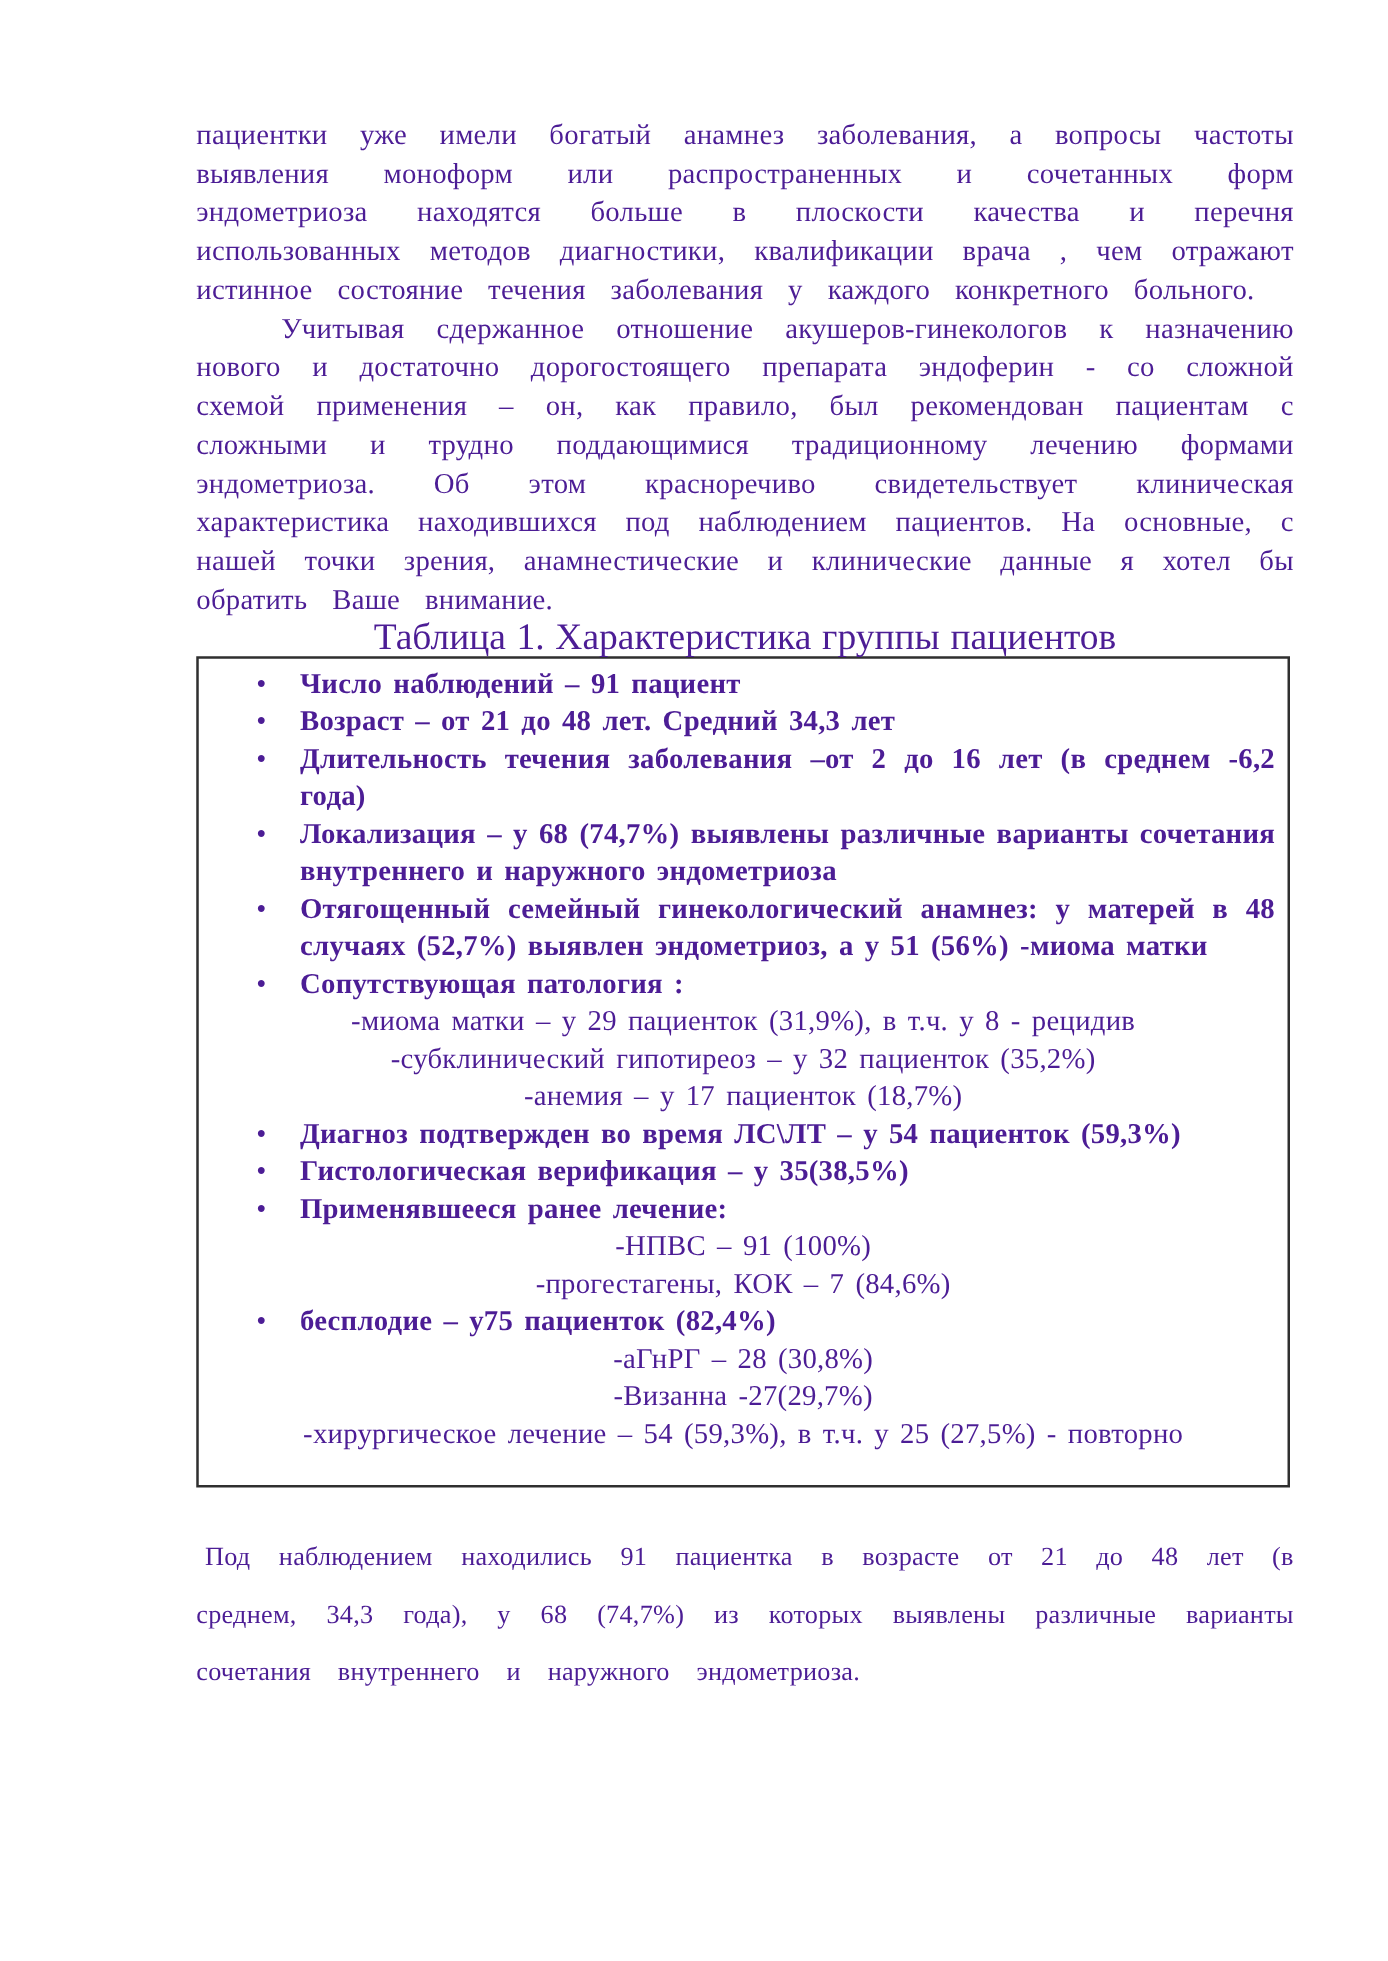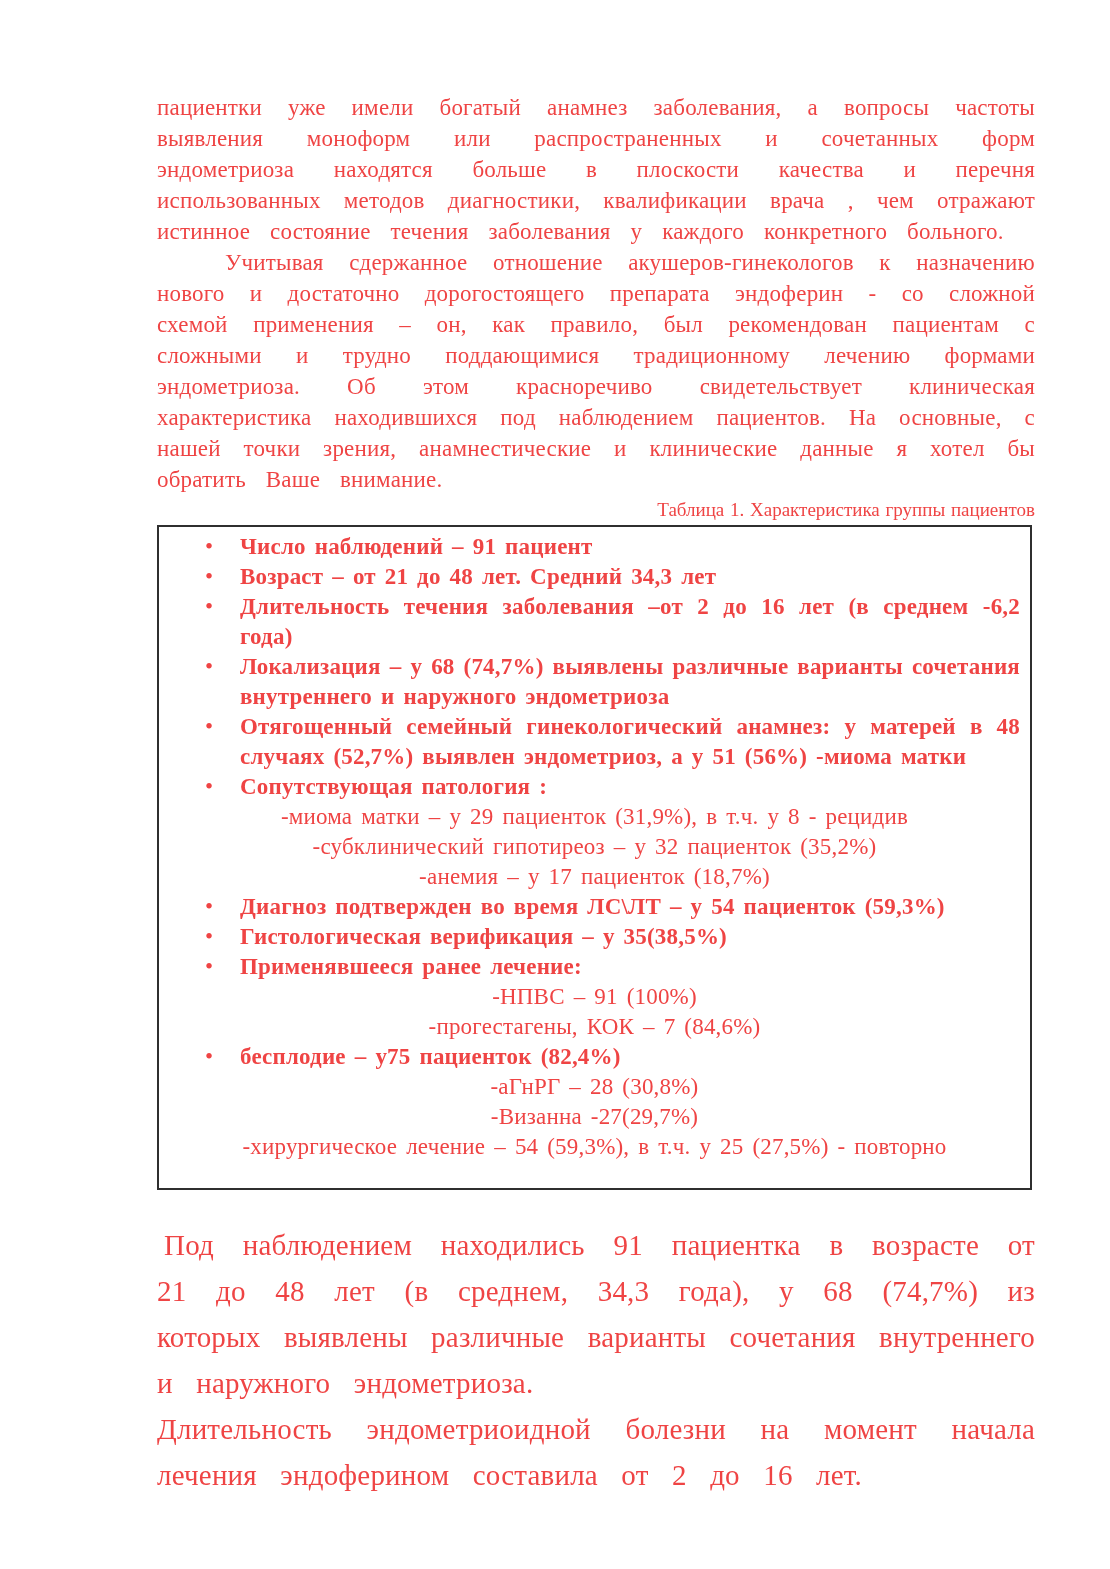--- a/index.html
+++ b/index.html
@@ -3,43 +3,43 @@
 <meta charset="utf-8">
 <style>
   html, body { margin: 0; padding: 0; background: #ffffff; }
   .page {
     position: relative;
     width: 1110px;
     height: 1569px;
     background: #ffffff;
     overflow: hidden;
     font-family: "Liberation Serif", "DejaVu Serif", serif;
-    color: #ef4444;
+    color: #4c1d95;
   }
   .content {
     position: absolute;
     left: 157px;
     top: 0;
     width: 878px;
   }
   .body-par {
     margin: 0;
     font-size: 23px;
     line-height: 31px;
     text-align: justify;
     word-spacing: 14px;
     letter-spacing: 0.2px;
   }
   .p1 { margin-top: 92px; }
   .p2 { text-indent: 68px; }
   .caption {
     margin: 0;
-    font-size: 19px;
+    font-size: 30px;
     line-height: 30px;
-    text-align: right;
+    text-align: center;
     word-spacing: 1px;
   }
   .tbox {
     box-sizing: border-box;
     width: 875px;
     border: 2px solid #2f2f2f;
     padding: 5px 10px 26px 8px;
     background: #ffffff;
   }
   .t-item {
@@ -55,21 +55,21 @@
   }
   .t-item.bullet .marker {
     flex: 0 0 35px;
     width: 35px;
     text-align: left;
   }
   .t-item.bullet .itext { flex: 1 1 auto; font-weight: bold; }
   .t-item.dash { padding-left: 2px; text-align: center; }
   .wide-par {
     margin: 0;
-    font-size: 29px;
+    font-size: 21px;
     line-height: 46px;
     text-align: justify;
     word-spacing: 16px;
     letter-spacing: 0.2px;
   }
   .p3 { margin-top: 32px; text-indent: 7px; }
   .p4 { margin-top: 0; }
 </style>
 </head>
 <body>
@@ -145,16 +145,15 @@
       <div class="t-item dash">
         <span class="itext">-Визанна -27(29,7%)</span>
       </div>
       <div class="t-item dash">
         <span class="itext">-хирургическое лечение – 54 (59,3%), в т.ч. у 25 (27,5%) - повторно</span>
       </div>
     </div>
 
     <p class="wide-par p3">Под наблюдением находились 91 пациентка в возрасте от 21 до 48 лет (в среднем, 34,3 года), у 68 (74,7%) из которых выявлены различные варианты сочетания внутреннего и наружного эндометриоза.</p>
 
-    <p class="wide-par p4">Длительность эндометриоидной болезни на момент начала лечения эндоферином составила от 2 до 16 лет.</p>
 
   </div>
 </div>
 
 </body></html>

